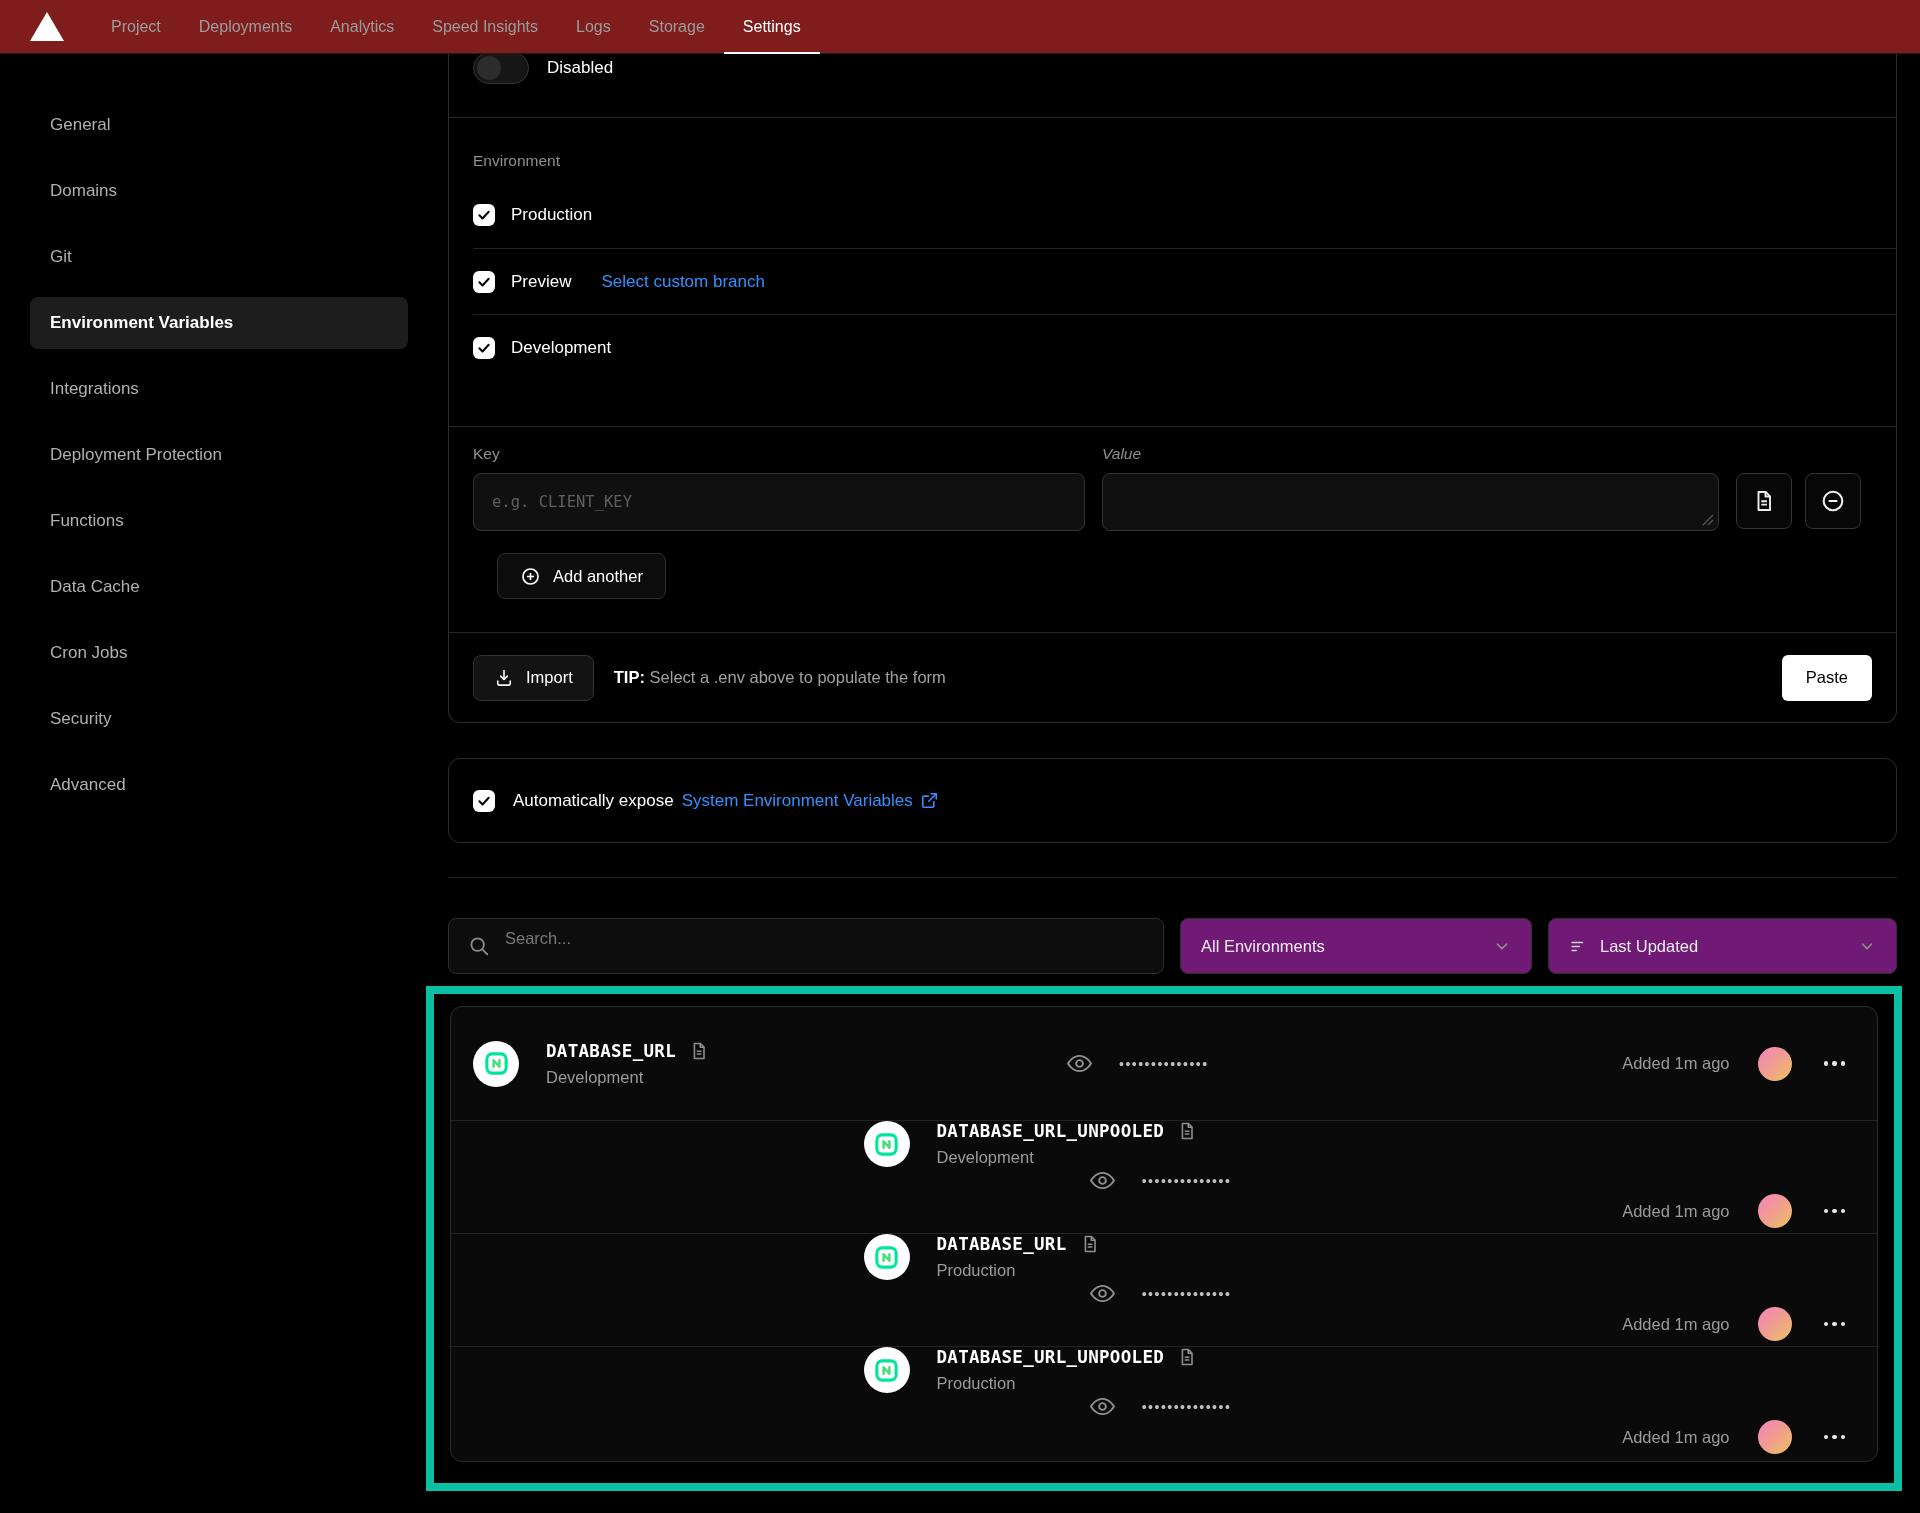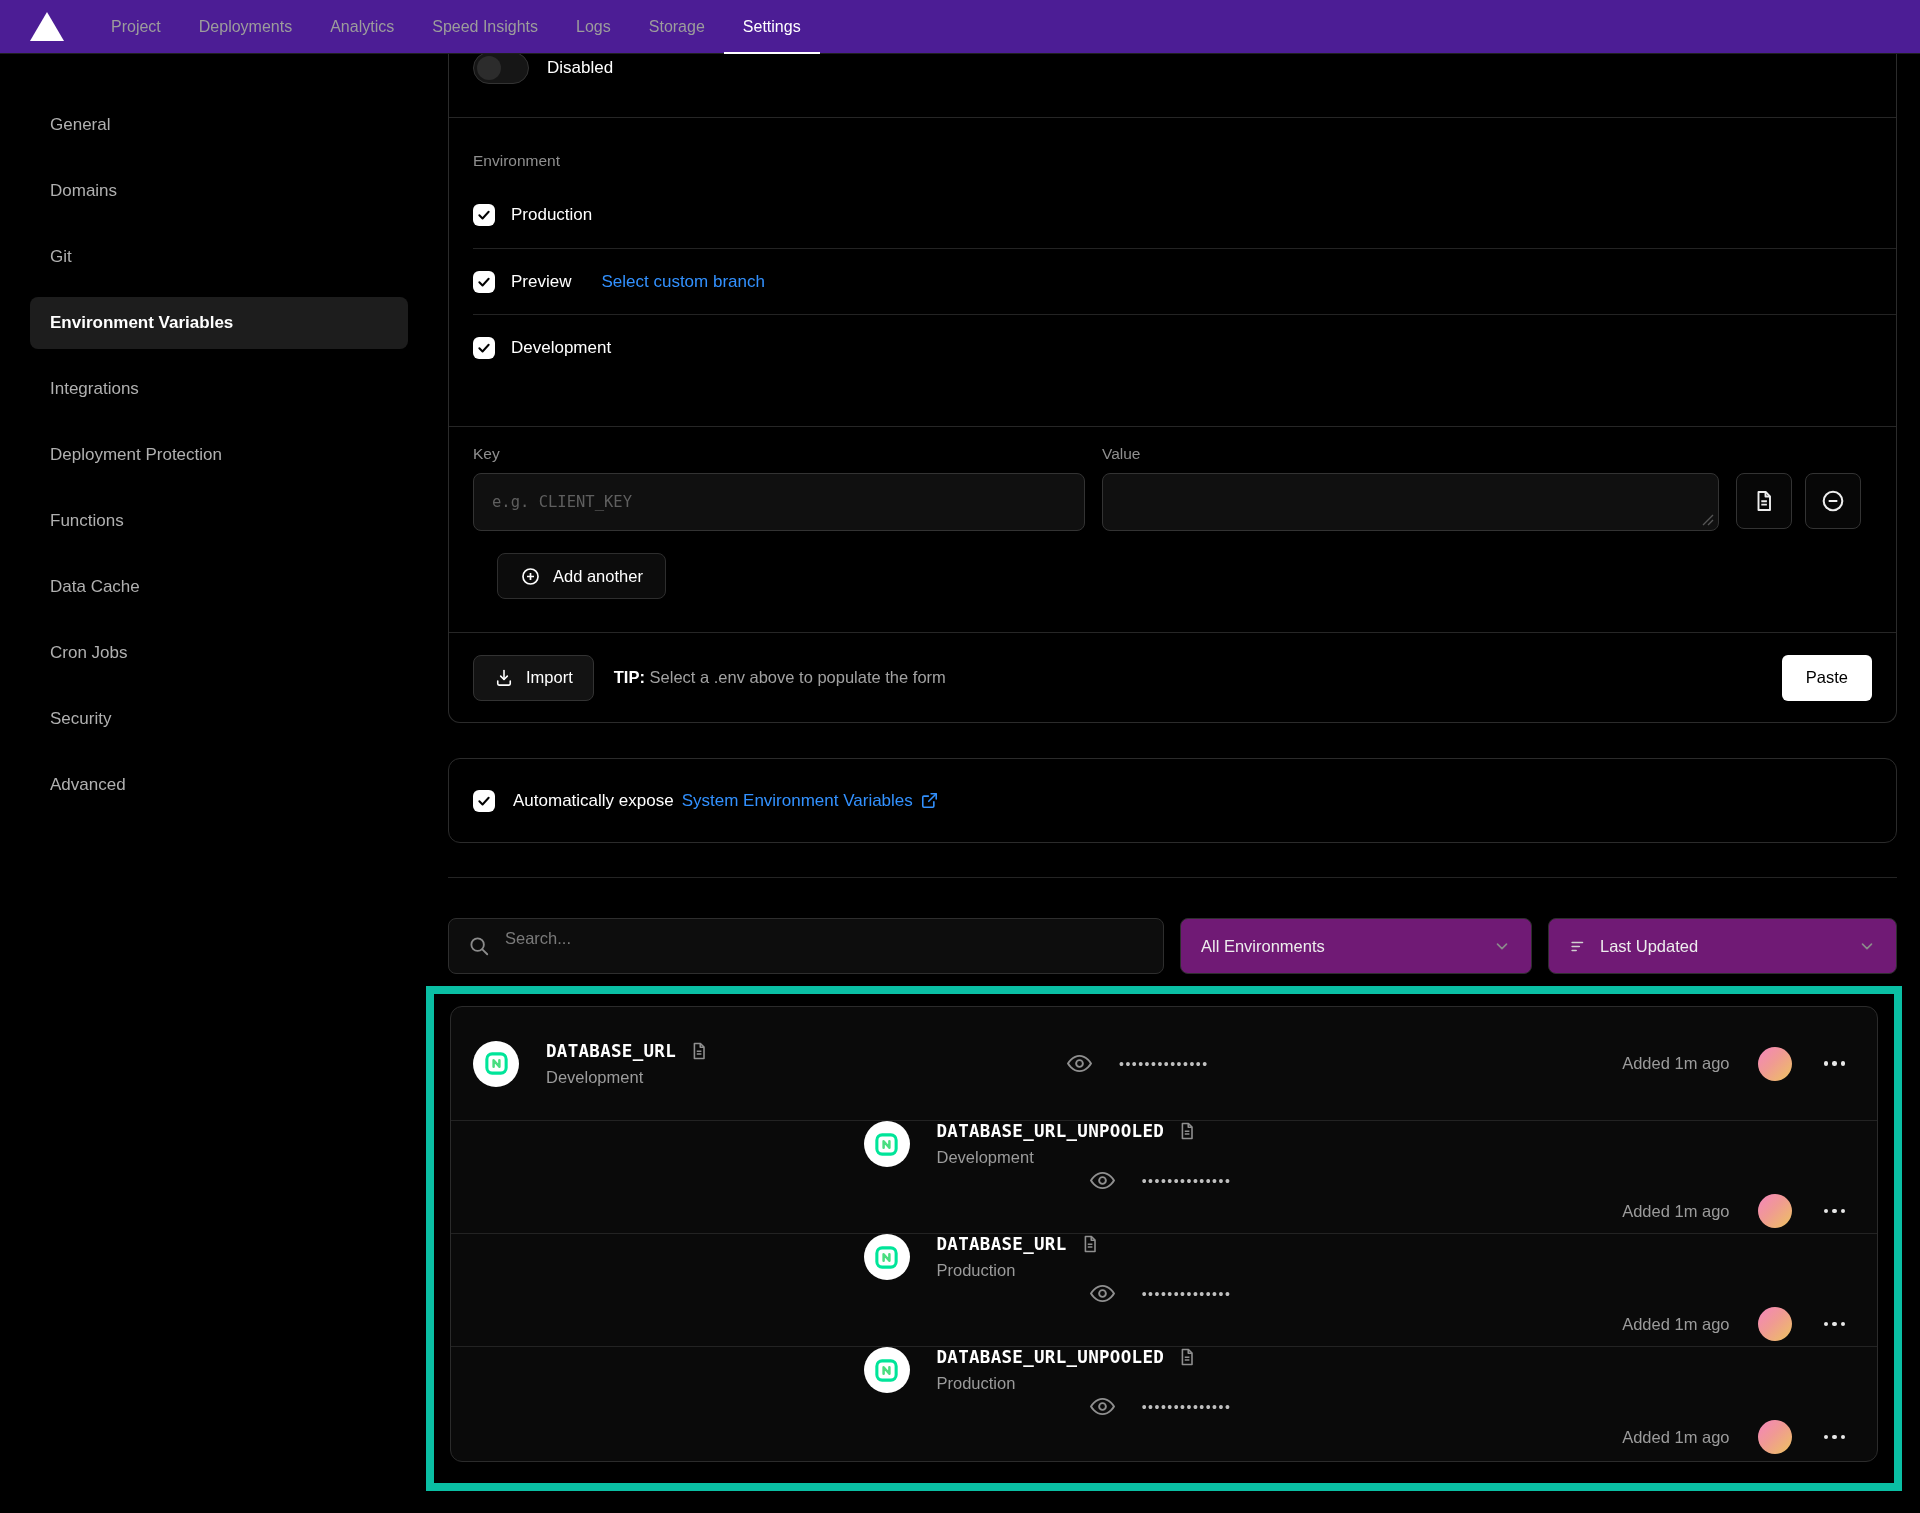--- a/index.html
+++ b/index.html
@@ -1,20 +1,20 @@
 <!DOCTYPE html>
 <html><head>
 <meta charset="utf-8">
 <style>
   * { box-sizing: border-box; margin: 0; padding: 0; }
   body { background:#000; font-family:"Liberation Sans", sans-serif; }
   #app { position:relative; width:1920px; height:1513px; background:#000; overflow:hidden; color:#ededed; }
 
   
-  #nav { position:absolute; top:0; left:0; width:100%; height:54px; background:#4c1d95;
+  #nav { position:absolute; top:0; left:0; width:100%; height:54px; background:#7f1d1d;
          border-bottom:1px solid #1f1f1f; display:flex; align-items:center; padding:0 30px; }
   .logo-triangle { width:0; height:0; border-left:17px solid transparent; border-right:17px solid transparent;
                    border-bottom:29px solid #fff; margin-right:28px; }
   .nav-item { height:54px; display:flex; align-items:center; padding:2px 19px 0;
               font-size:16px; color:#9c9c9c; cursor:pointer; border-bottom:2px solid transparent; }
   .nav-item.active { color:#fff; border-bottom-color:#fff; font-weight:500; }
 
   
   #sidebar { position:absolute; left:30px; top:99px; width:378px; display:flex; flex-direction:column; gap:14px; }
   .side-item { height:52px; display:flex; align-items:center; padding:0 20px; border-radius:8px;
@@ -37,21 +37,21 @@
   .env-row + .env-row { border-top:1px solid #232323; }
   .env-row .row-label { font-size:17px; color:#fff; }
   .env-row .branch-link { font-size:17px; color:#3291ff; margin-left:14px; cursor:pointer; }
 
   .cbx { width:22px; height:22px; border-radius:6px; background:#fff; display:flex;
          align-items:center; justify-content:center; flex:0 0 auto; cursor:pointer; }
 
   .kv-section { border-top:1px solid #262626; margin-top:46px; padding:18px 24px 0; }
   .kv-labels { display:flex; gap:17px; font-size:15.5px; color:#8f8f8f; }
   .kv-labels .l-key { width:612px; }
-  .kv-labels .l-value { width:617px; }
+  .kv-labels .l-value { width:617px;font-style:italic; }
   .kv-inputs { display:flex; gap:17px; margin-top:10px; align-items:flex-start; }
   .txt-input { width:612px; height:58px; background:#101010; border:1px solid #333; border-radius:8px;
                color:#ededed; padding:0 18px; font-family:"DejaVu Sans Mono", monospace; font-size:15.5px; outline:none; }
   .txt-input::placeholder { color:#5f5f5f; }
   .value-wrap { position:relative; width:617px; }
   .value-area { width:617px; height:58px; background:#101010; border:1px solid #333; border-radius:8px;
                 color:#ededed; padding:16px 18px; font-family:"DejaVu Sans Mono", monospace; font-size:15.5px;
                 resize:none; outline:none; display:block; }
   .resize-corner { position:absolute; right:5px; bottom:5px; pointer-events:none; }
   .icon-btn { width:56px; height:56px; border:1px solid #333; background:#070707; border-radius:8px;

